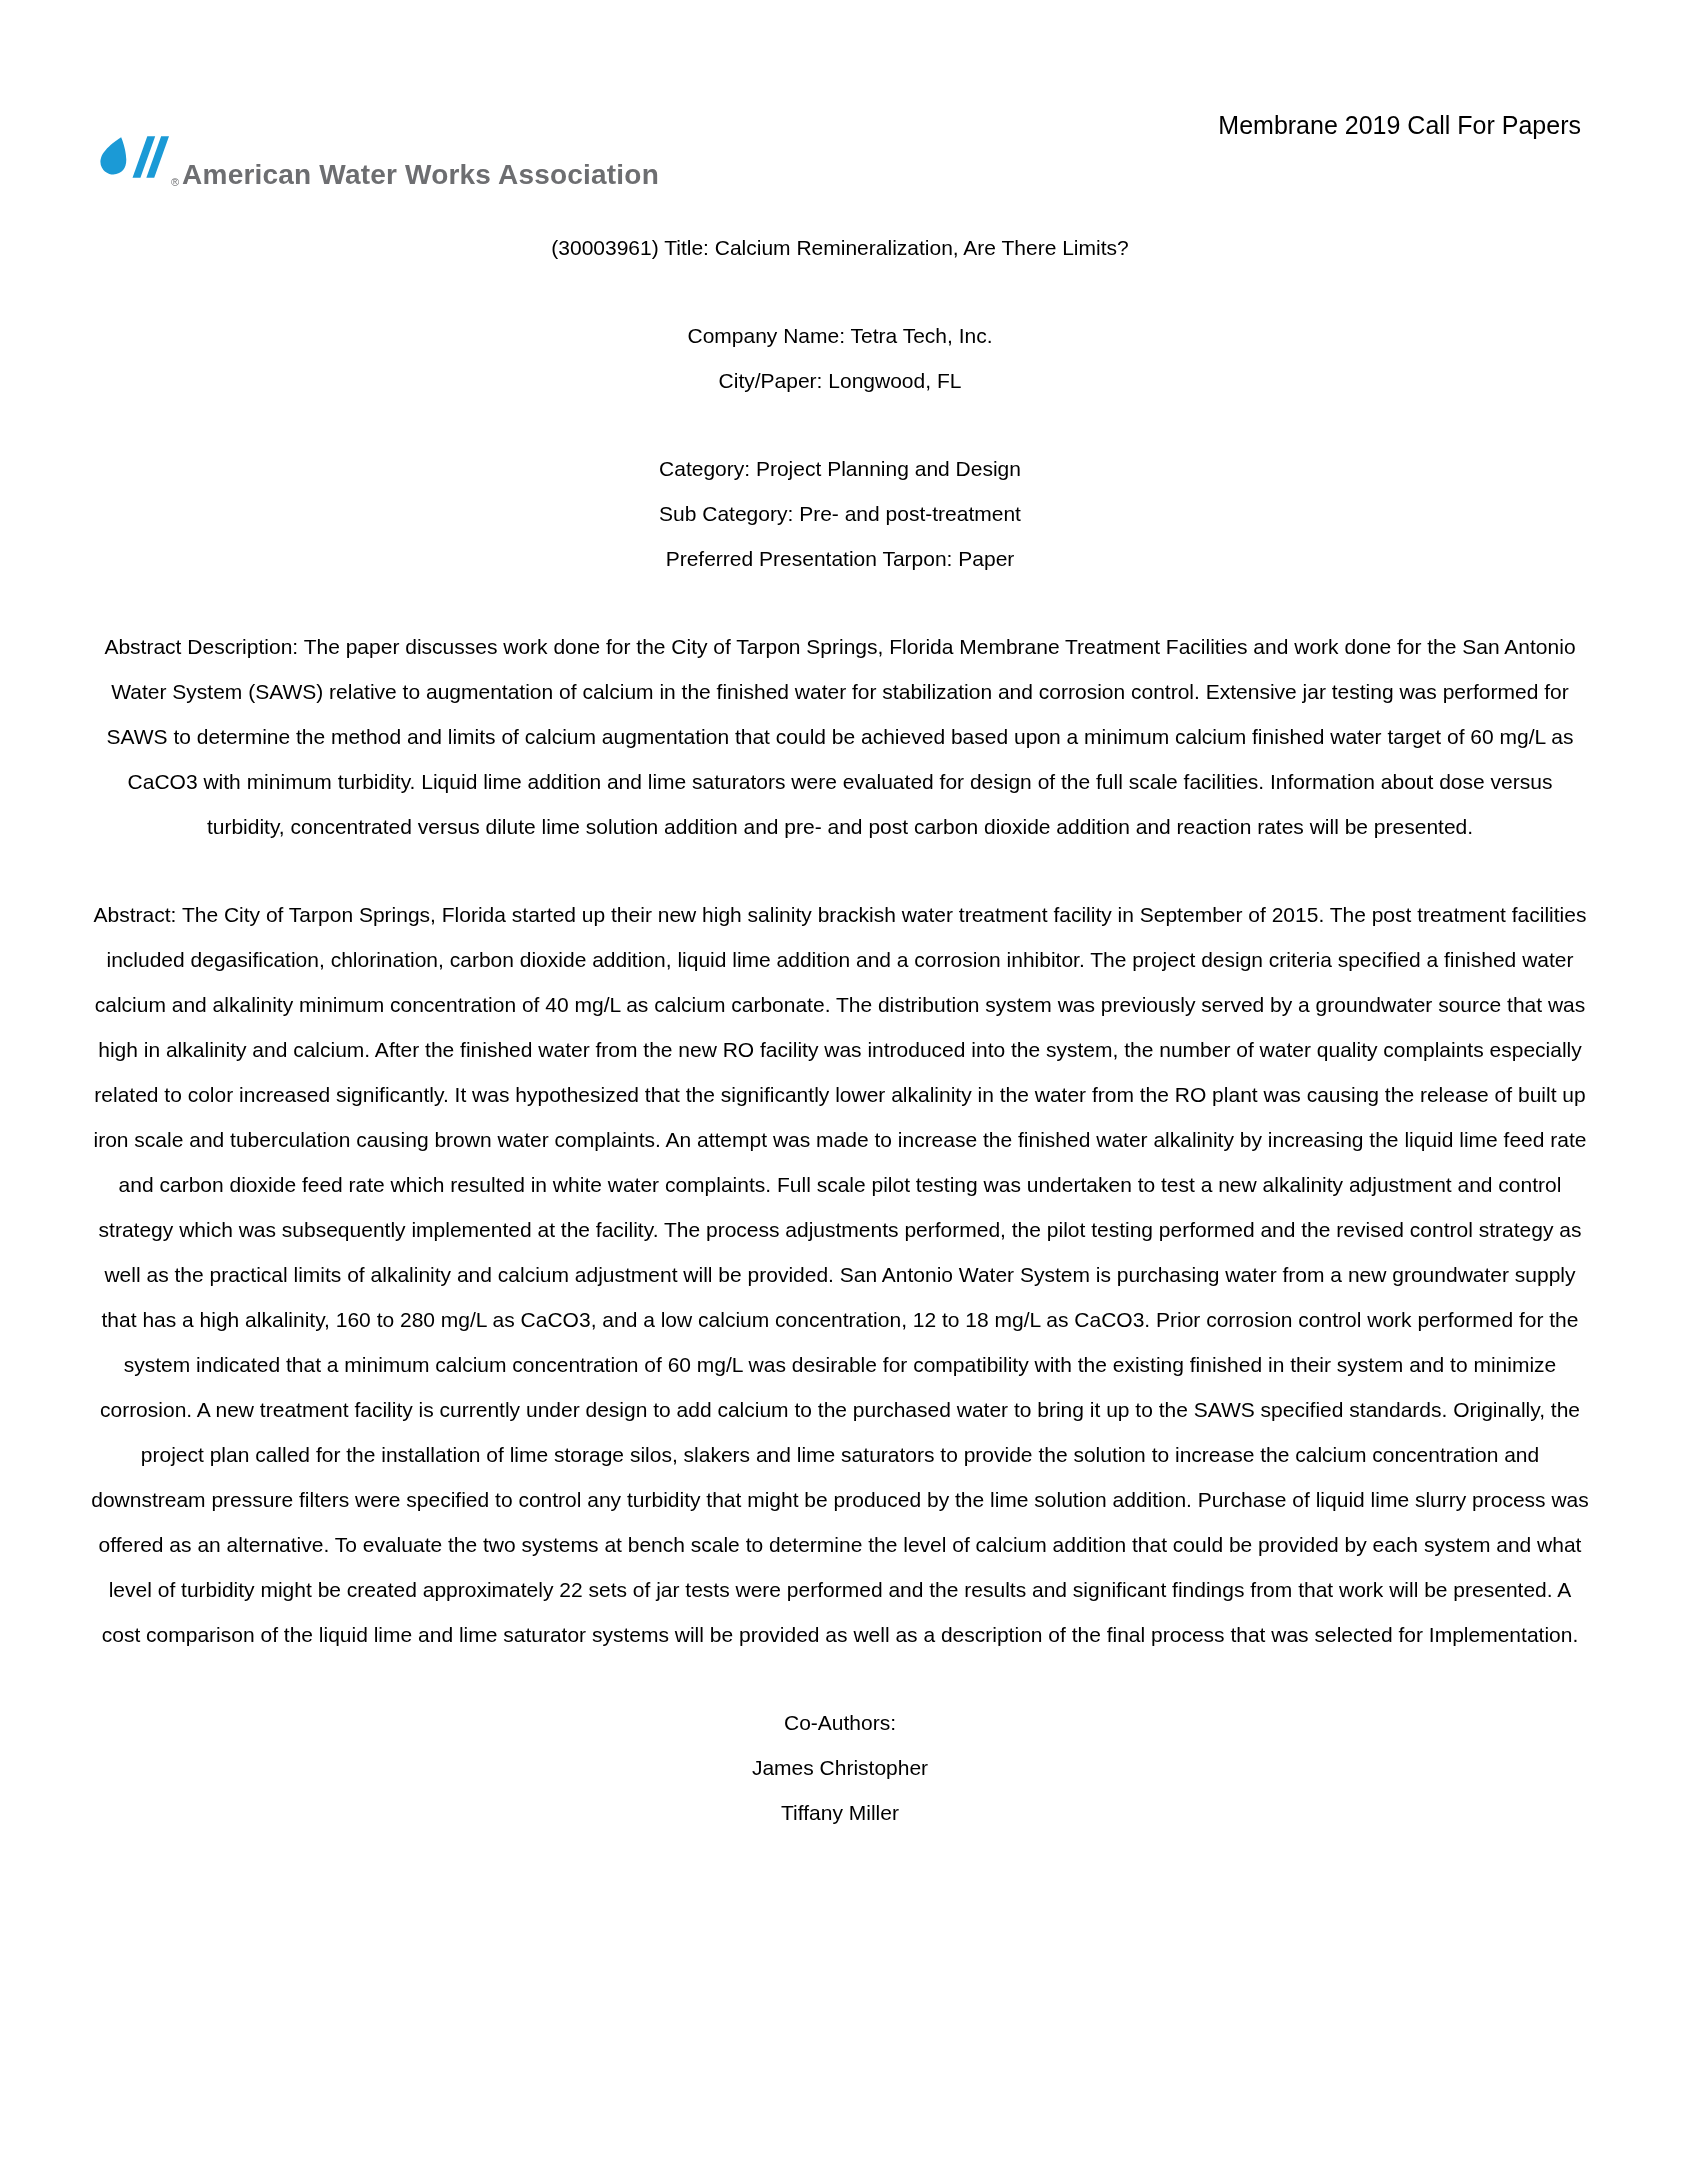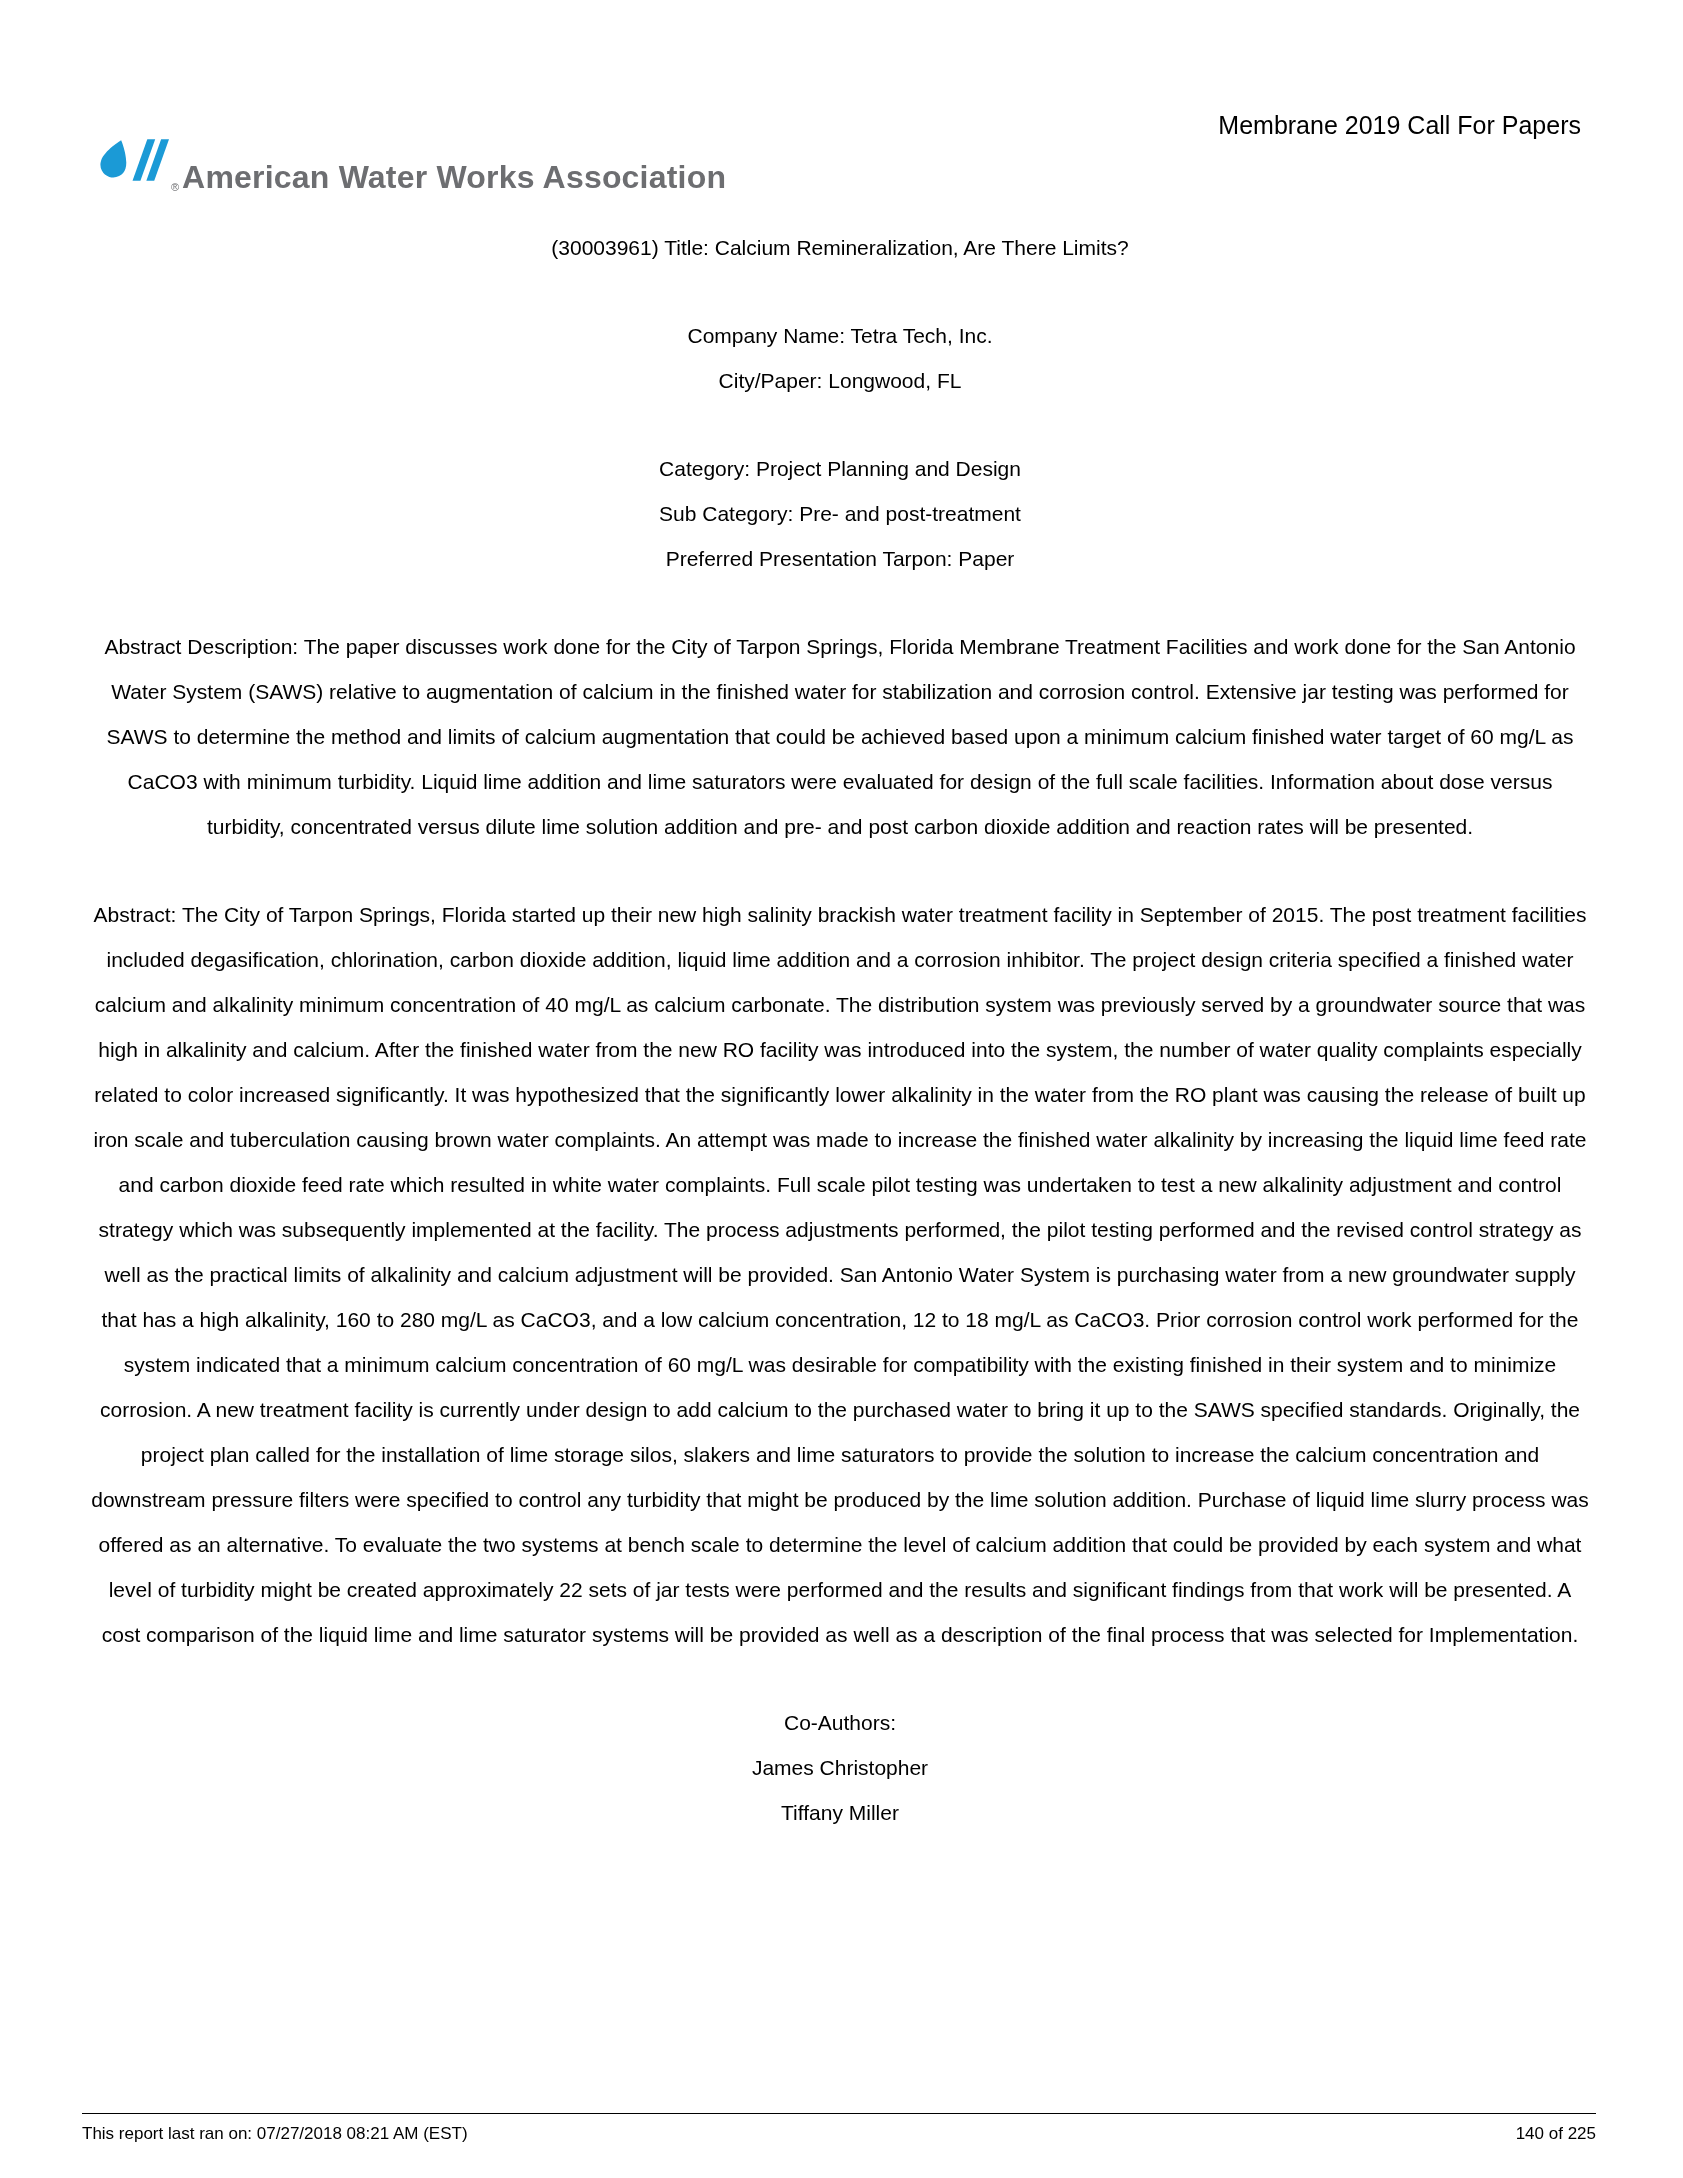--- a/index.html
+++ b/index.html
@@ -13,21 +13,21 @@
     position: relative;
     width: 1683px; height: 2178px;
     padding: 0 94px 0 91px;
     overflow: hidden;
     background: #ffffff;
   }
   header { position: relative; height: 178px; }
   .logo { position: absolute; left: 8px; top: 123px; display: flex; align-items: center; }
   .logo svg { display: block; }
   .reg-mark { font-size: 11px; color: #6d6e71; align-self: flex-end; margin: 0 3px 3px 1px; }
-  .logo-text { font-size: 32px; font-weight: 600; color: #6d6e71; letter-spacing: 0.2px; white-space: nowrap; margin-top: 36px; }
+  .logo-text { font-size: 28px; font-weight: 600; color: #6d6e71; letter-spacing: 0.2px; white-space: nowrap; margin-top: 36px; }
   .report-title { position: absolute; right: 8px; top: 111px; font-size: 25px; line-height: 28px; }
   main { font-size: 21px; line-height: 45px; }
   .doc-title { margin-top: 47px; }
   .sec { margin-top: 43px; }
   p { margin: 0; text-align: center; }
   footer {
     position: absolute; left: 82px; right: 87px; top: 2113px;
     border-top: 1px solid #000000;
     padding-top: 9px;
     display: flex; justify-content: space-between;
@@ -73,19 +73,15 @@
 
 
     <div class="sec">
       <p>Co-Authors:</p>
       <p>James Christopher</p>
       <p>Tiffany Miller</p>
     </div>
 
   </main>
 
-  <footer>
-    <span>This report last ran on: 07/27/2018 08:21 AM (EST)</span>
-    <span>140 of 225</span>
-  </footer>
 
 </div>
 
 
 </body></html>

